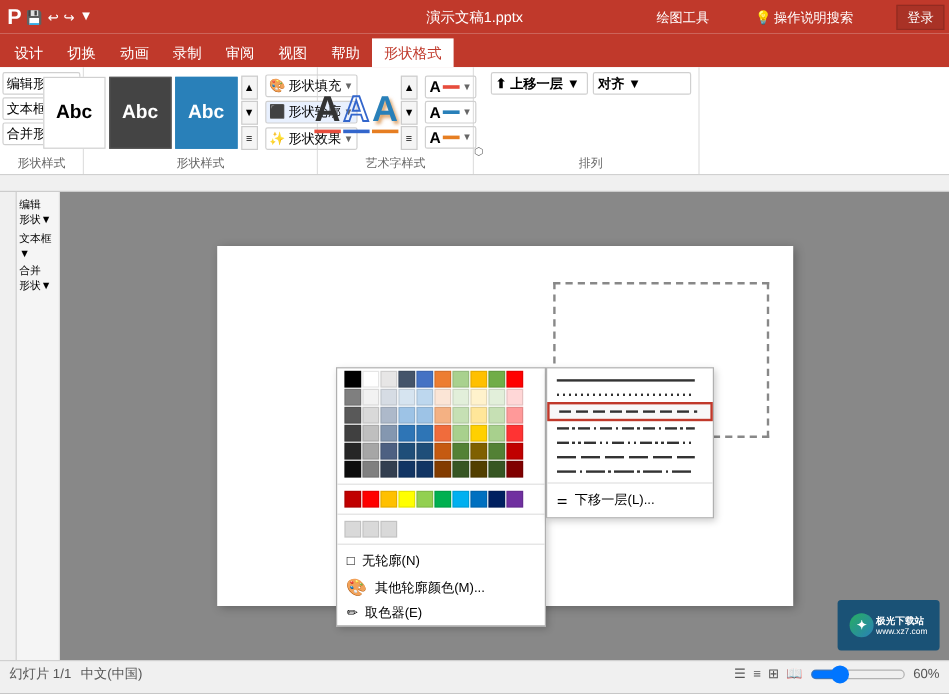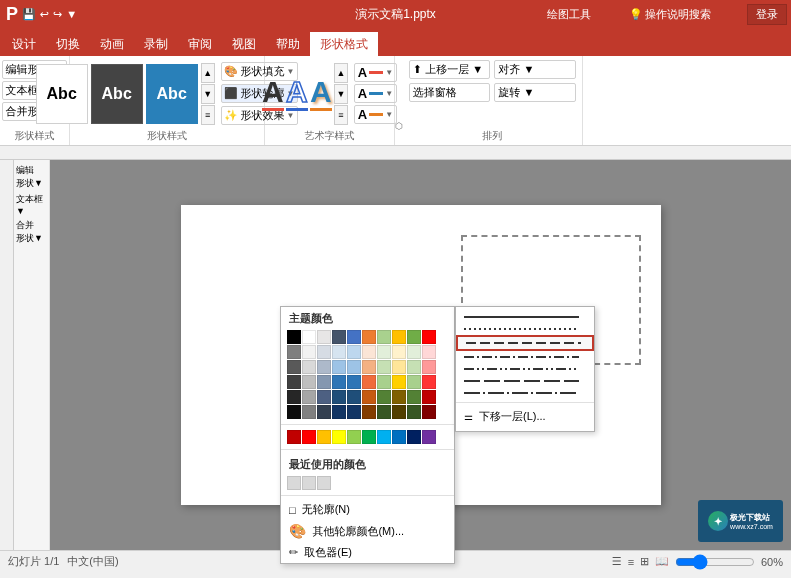--- a/index.html
+++ b/index.html
@@ -362,35 +362,27 @@
       </div>
     </div>
     <div class="rg-label">艺术字样式</div>
   </div>
 
   <div style="display:flex;align-items:flex-end;padding-bottom:14px;">
     <span style="font-size:9px;color:#666;cursor:pointer;">⬡</span>
   </div>
 
   <div class="rg" style="width:180px;">
-    <div class="rg-content" style="flex-direction:column;align-items:flex-start;gap:4px;width:100%;">
+    <div class="rg-content" style="flex-direction:column;align-items:flex-start;gap:14px;width:100%;font-weight:bold;">
       <div style="display:flex;gap:4px;width:100%;">
         <div style="flex:1;">
           <div class="split-btn">⬆ 上移一层 ▼</div>
         </div>
         <div style="flex:1;">
           <div class="split-btn">对齐 ▼</div>
-        </div>
-      </div>
-      <div style="display:flex;gap:4px;width:100%;">
-        <div style="flex:1;">
-          <div class="split-btn">选择窗格</div>
-        </div>
-        <div style="flex:1;">
-          <div class="split-btn">旋转 ▼</div>
         </div>
       </div>
     </div>
     <div class="rg-label">排列</div>
   </div>
 
 </div>
 
 <div class="ruler-h" style="background:#f0f0f0;height:14px;border-bottom:1px solid #ccc;padding-left:50px;">
 </div>
@@ -406,21 +398,20 @@
   </div>
 
   <div class="slide-content">
     <div class="slide-white">
 
       <div class="slide-dashed-box"></div>
     </div>
   </div>
 
   <div class="shape-outline-dropdown">
-    <div class="dropdown-section-label">主题颜色</div>
 
     <div class="color-grid" id="theme-color-grid">
     <div class="color-cell" style="background: rgb(0, 0, 0);"></div>
         <div class="color-cell" style="background: rgb(255, 255, 255);"></div>
         <div class="color-cell" style="background: rgb(231, 230, 230);"></div>
         <div class="color-cell" style="background: rgb(68, 84, 106);"></div>
         <div class="color-cell" style="background: rgb(68, 114, 196);"></div>
         <div class="color-cell" style="background: rgb(237, 125, 49);"></div>
         <div class="color-cell" style="background: rgb(169, 209, 142);"></div>
         <div class="color-cell" style="background: rgb(255, 192, 0);"></div>
@@ -484,21 +475,20 @@
         <div class="color-cell" style="background: rgb(255, 192, 0);"></div>
         <div class="color-cell" style="background: rgb(255, 255, 0);"></div>
         <div class="color-cell" style="background: rgb(146, 208, 80);"></div>
         <div class="color-cell" style="background: rgb(0, 176, 80);"></div>
         <div class="color-cell" style="background: rgb(0, 176, 240);"></div>
         <div class="color-cell" style="background: rgb(0, 112, 192);"></div>
         <div class="color-cell" style="background: rgb(0, 32, 96);"></div>
         <div class="color-cell" style="background: rgb(112, 48, 160);"></div>
       </div>
     <div class="dropdown-divider"></div>
-    <div class="dropdown-section-label">最近使用的颜色</div>
     <div class="color-grid" id="recent-color-grid">
     <div class="color-cell" style="background: rgb(217, 217, 217);"></div>
         <div class="color-cell" style="background: rgb(217, 217, 217);"></div>
         <div class="color-cell" style="background: rgb(217, 217, 217);"></div>
       </div>
     <div class="dropdown-divider"></div>
 
     <div class="dropdown-item">
       <span>□</span>
       <span>无轮廓(N)</span>

